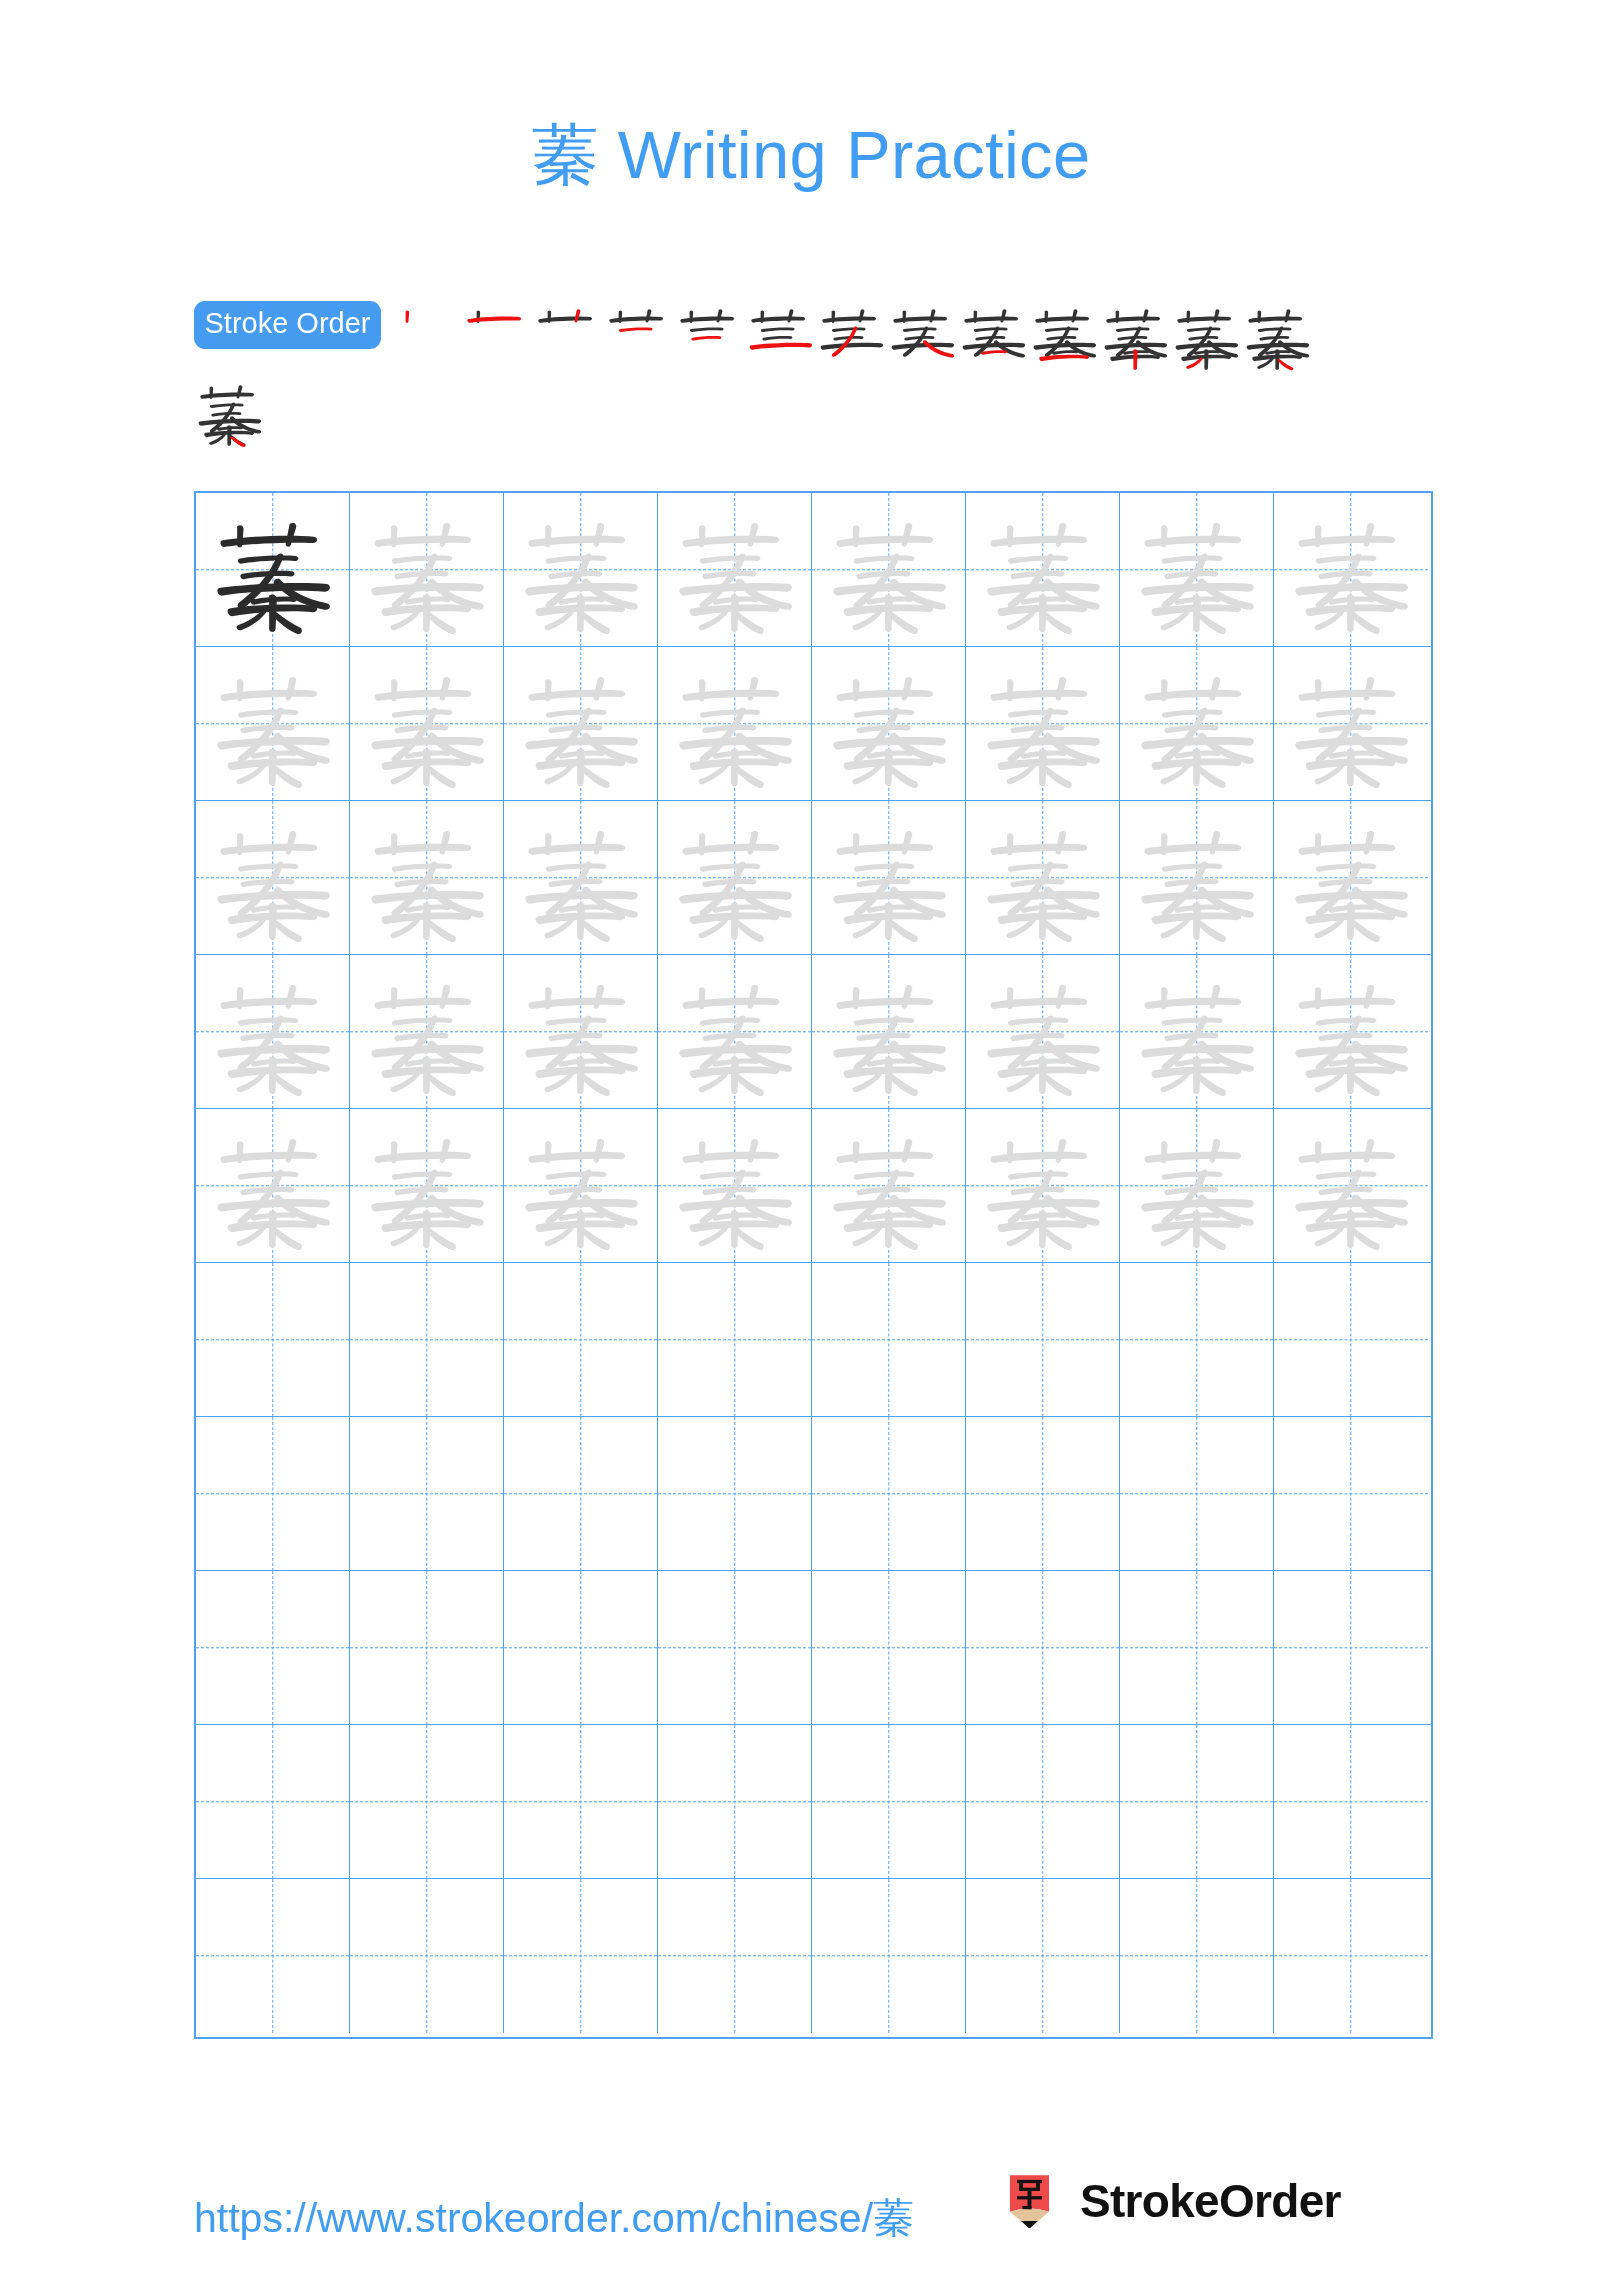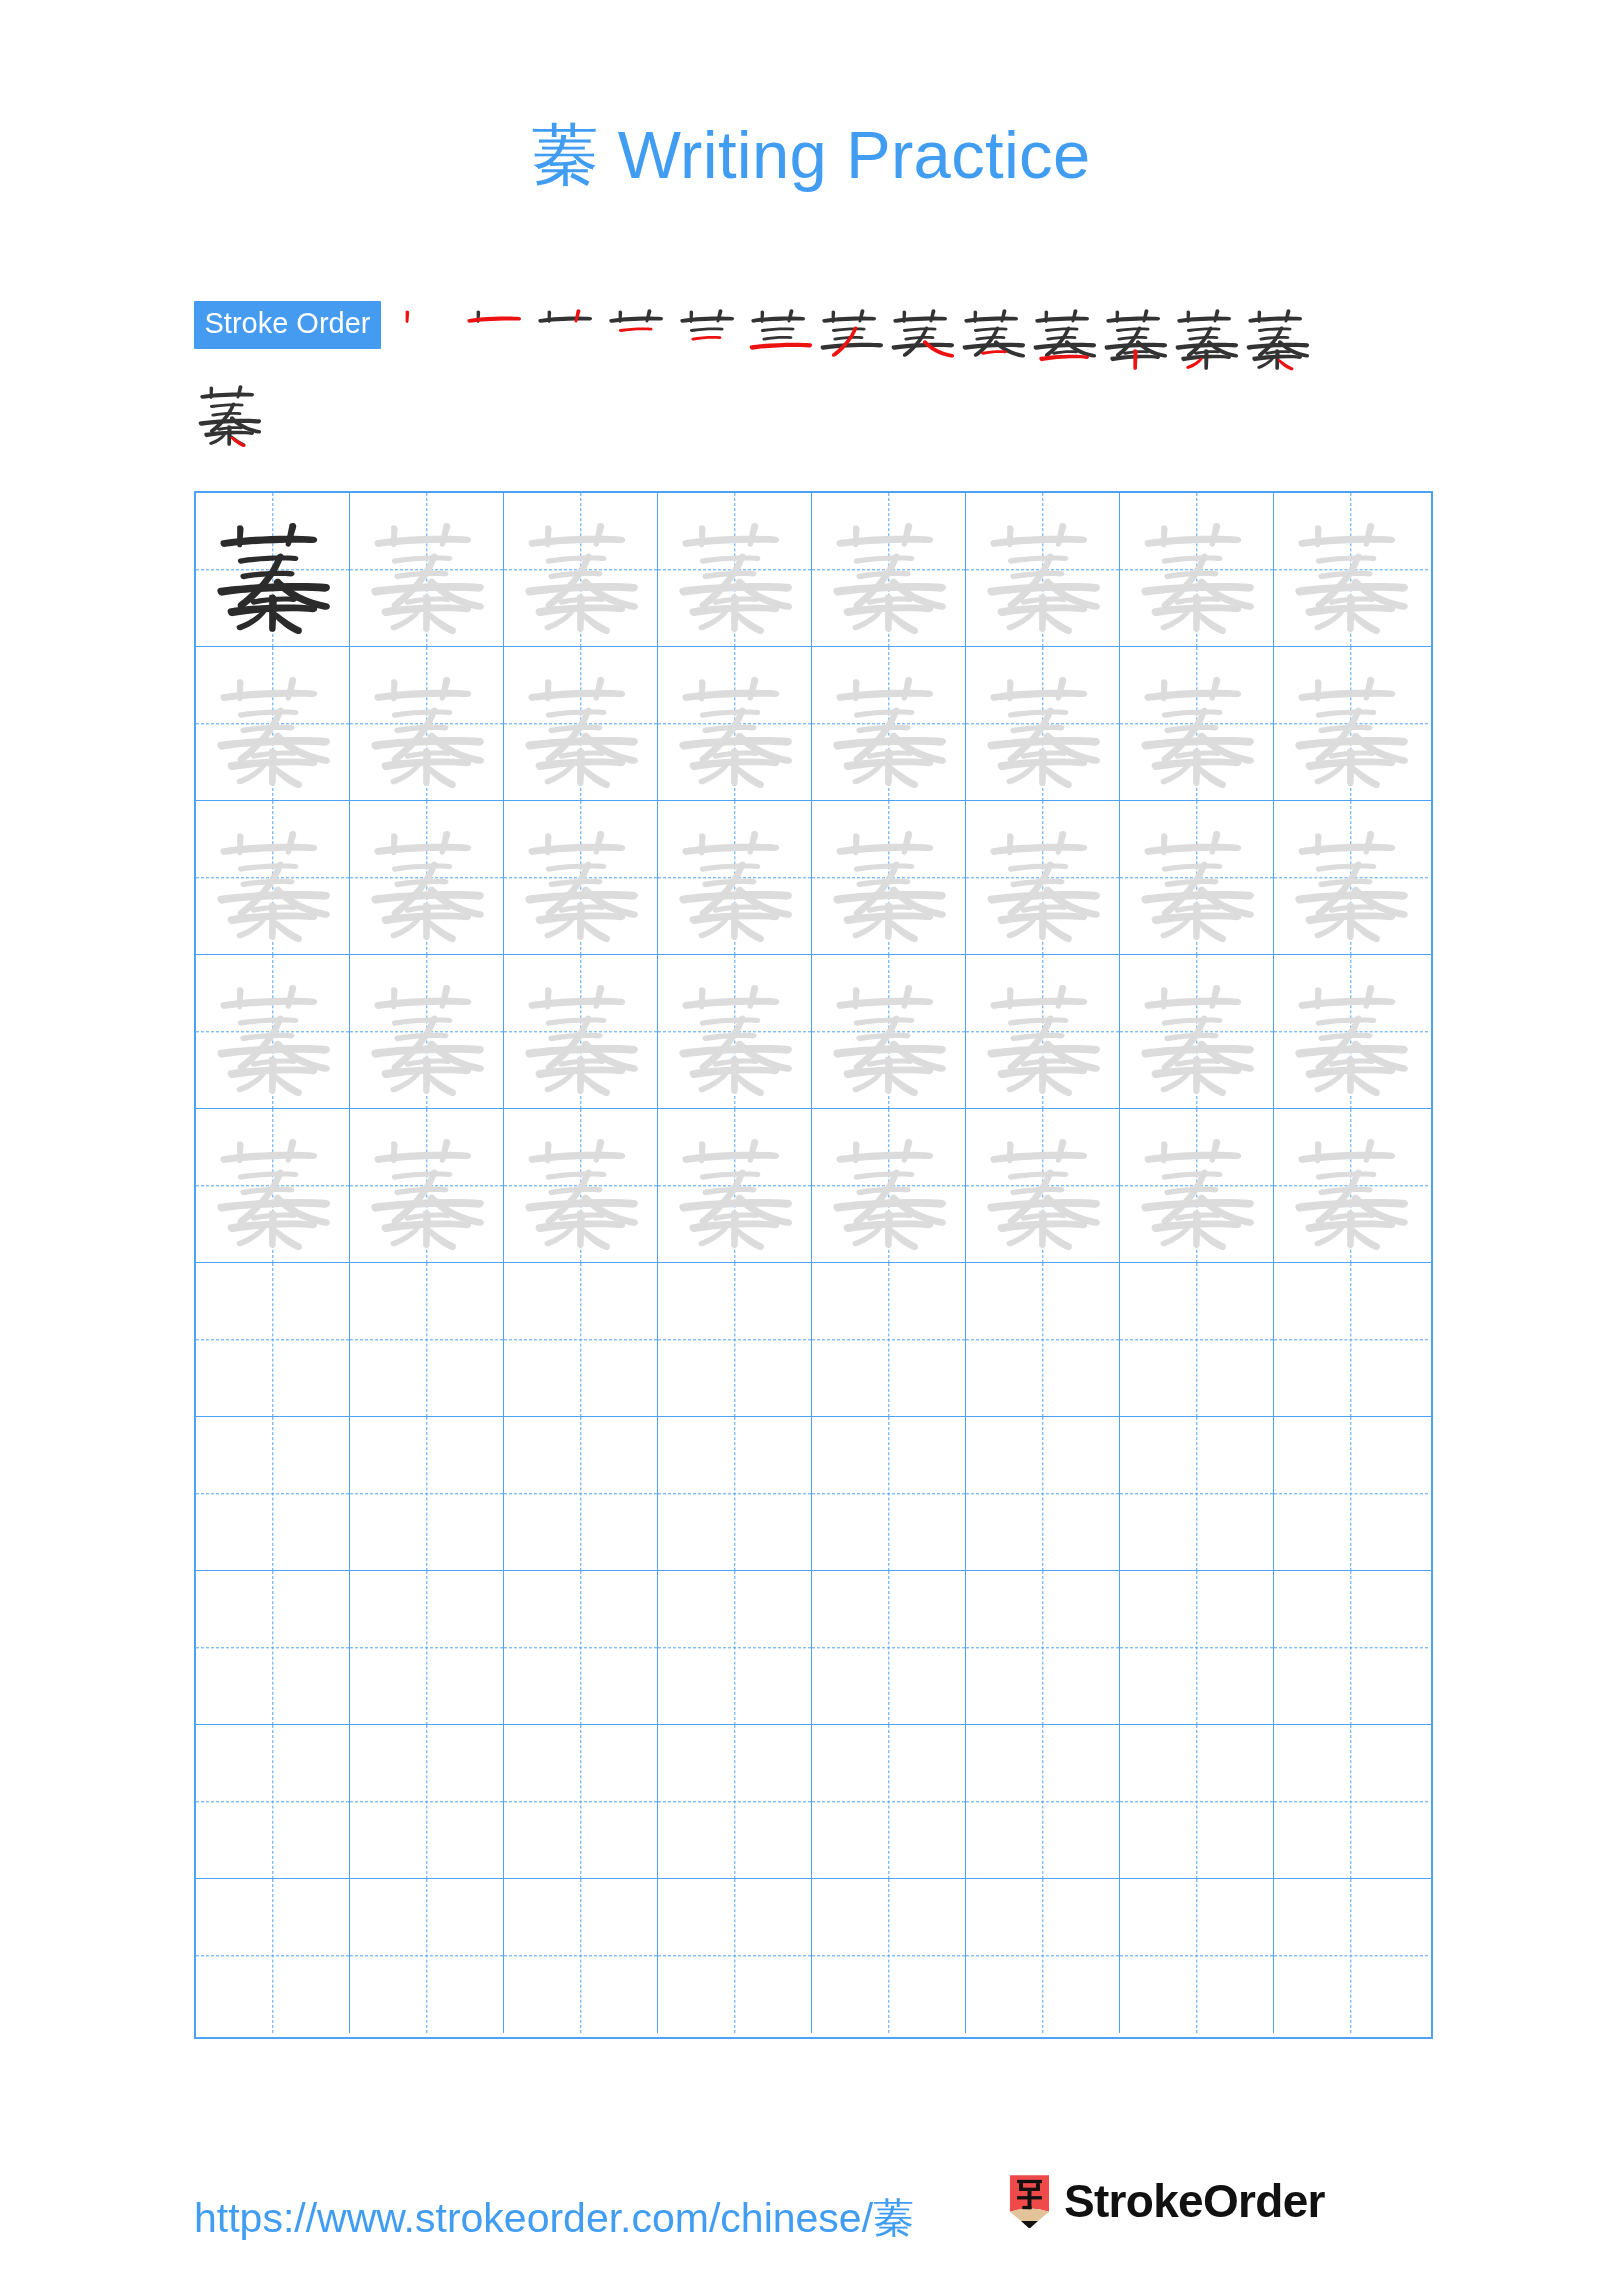--- a/index.html
+++ b/index.html
@@ -41,21 +41,21 @@
     align-items: flex-start;
     flex-wrap: wrap;
   }
   .badge {
     display: inline-block;
     background: #449bf0;
     color: #ffffff;
     font-size: 29px;
     line-height: 1;
     padding: 7.9px 10.5px 10.5px 10.5px;
-    border-radius: 1px;
+    border-radius: 11px;
     white-space: nowrap;
     margin-right: 9.2px;
     margin-top: 1.3px;
   }
   .stroke-cell {
     width: 71px;
     height: 71px;
     flex: 0 0 71px;
     position: relative;
   }
@@ -132,20 +132,21 @@
     text-decoration: none;
     white-space: nowrap;
   }
   .footer-logo {
     position: absolute;
     left: 1008px;
     top: 2171px;
     display: flex;
     align-items: center;
     height: 60px;
+    gap: 16px;
   }
   .logo-mark {
     width: 43px;
     height: 55px;
     margin-right: 13px;
     flex: 0 0 43px;
   }
   .logo-text {
     font-size: 46px;
     font-weight: bold;

